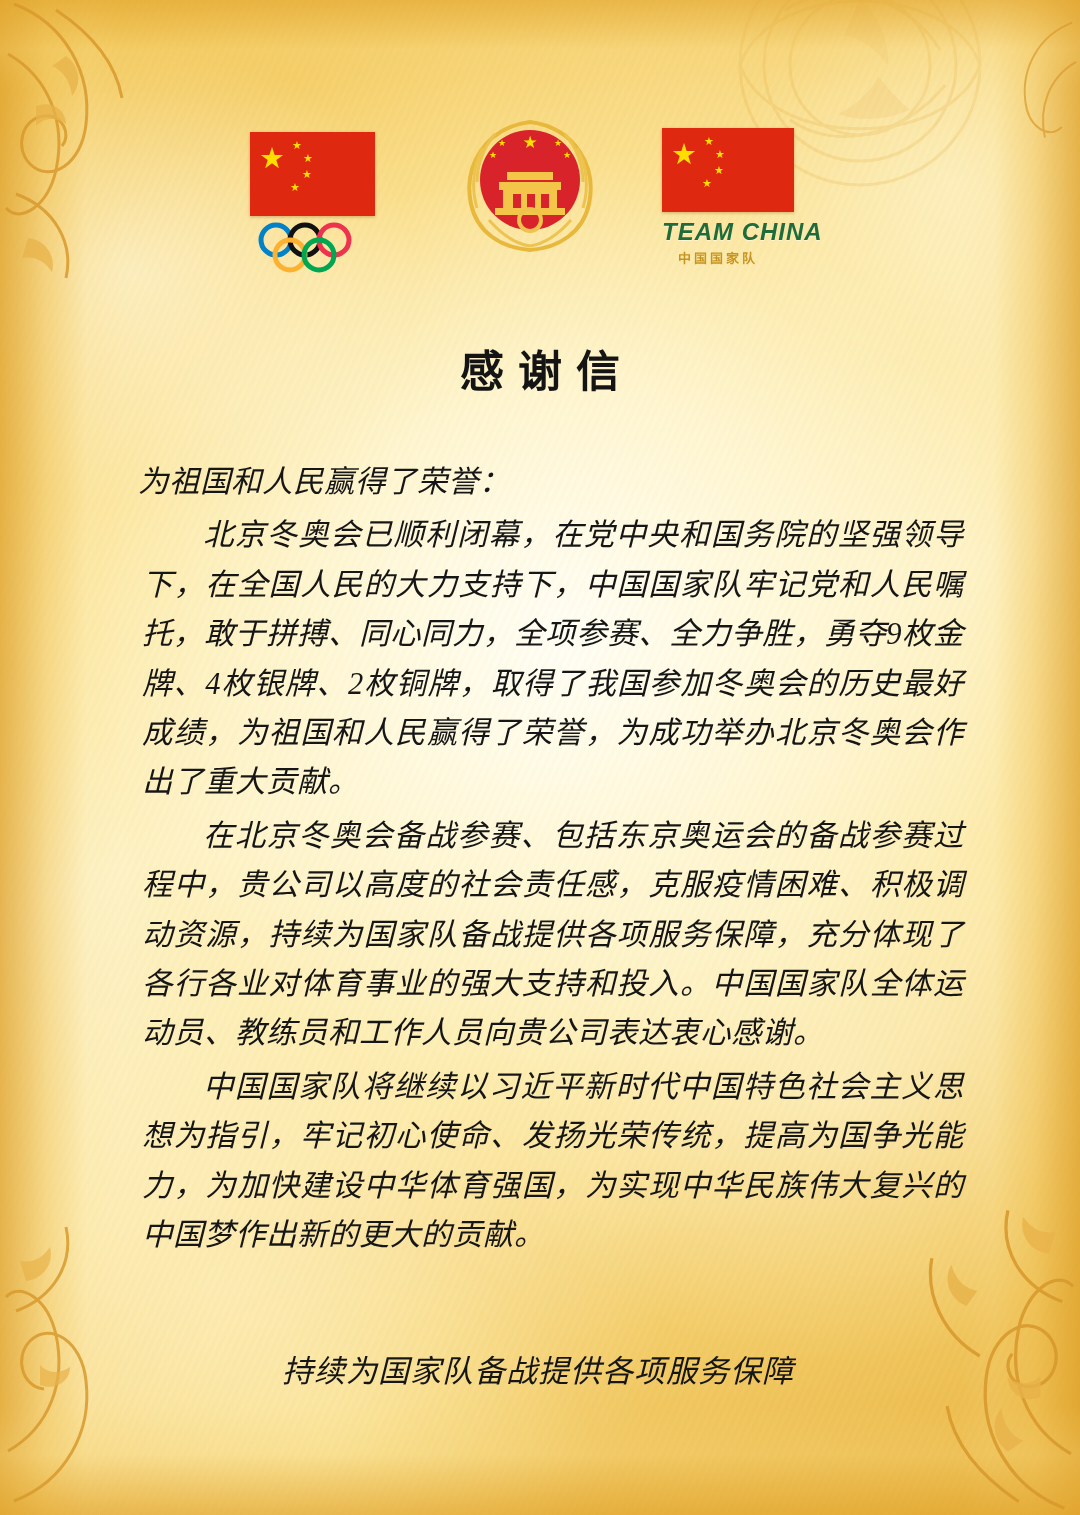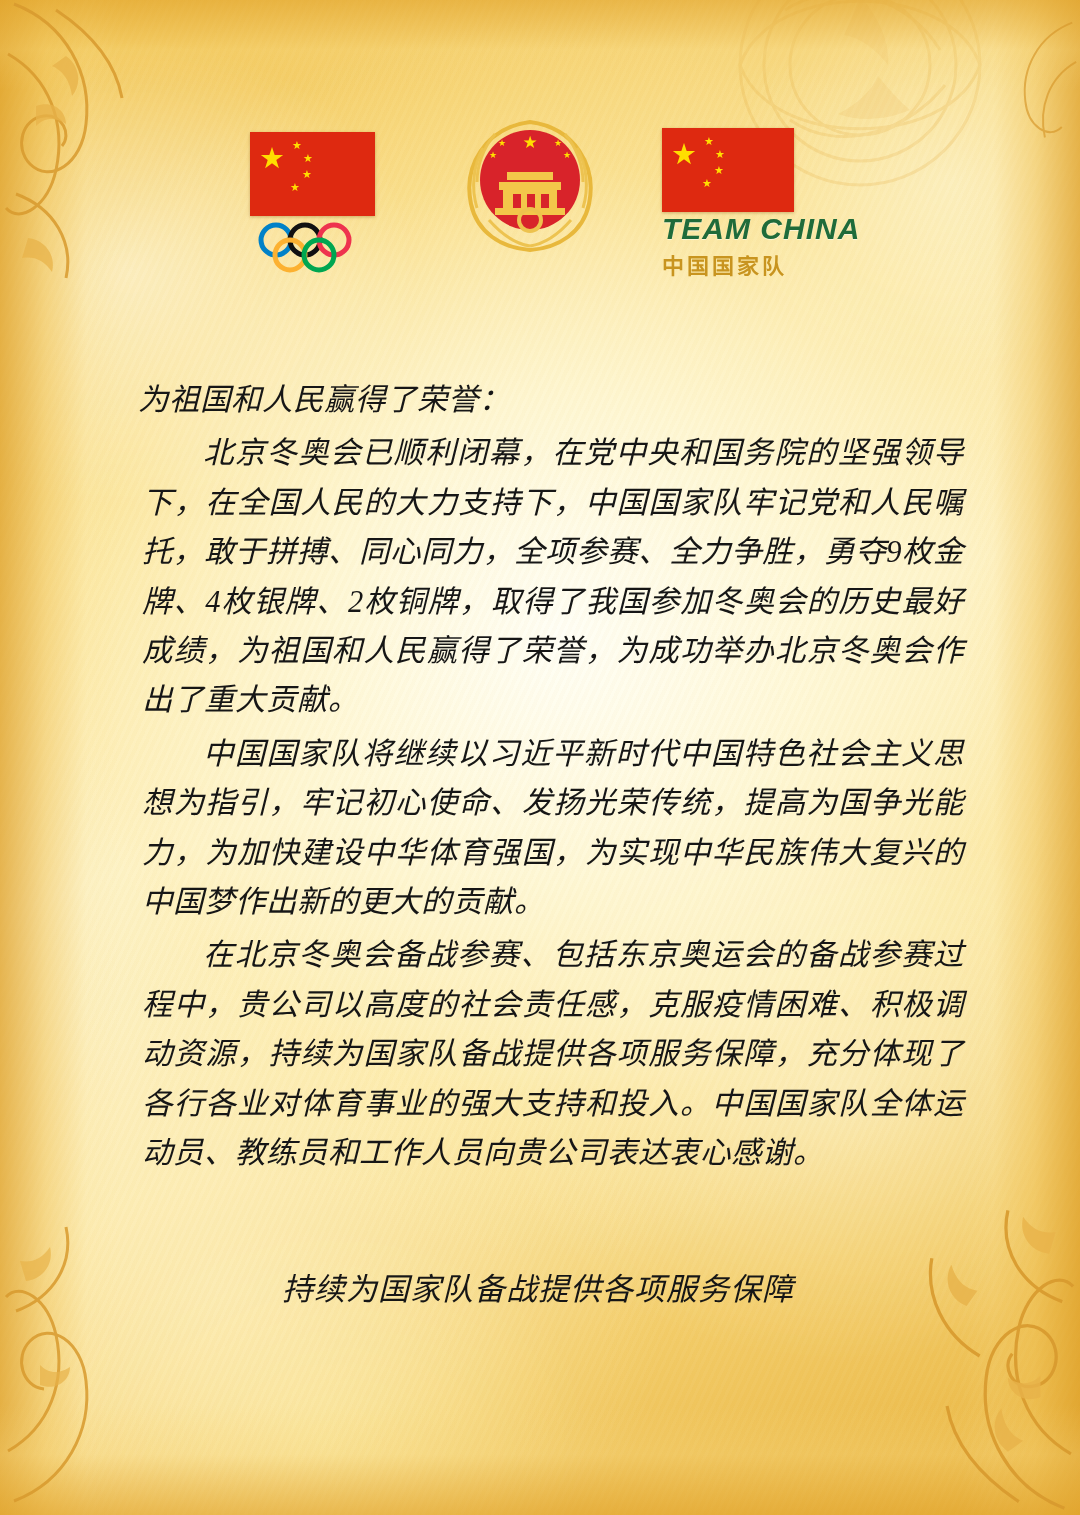--- a/index.html
+++ b/index.html
@@ -126,35 +126,36 @@
 
   
   .team-china { left: 662px; top: 20px; width: 180px; }
   .tc-flag {
     width: 132px; height: 84px;
     background: #de2910;
     position: relative;
     box-shadow: 0 1px 3px rgba(120,70,10,.35);
   }
   .tc-text {
+    margin-top: 6px;
     font-family: "Liberation Sans", sans-serif;
     font-weight: bold;
     font-style: italic;
-    font-size: 30px;
+    font-size: 24px;
     letter-spacing: 1px;
     color: #1f6b3a;
     text-shadow: 0 1px 0 rgba(255,255,255,.5);
     white-space: nowrap;
   }
   .tc-sub {
     margin-top: 2px;
-    margin-left: 0;
+    margin-left: 16px;
     font-family: "Liberation Sans", sans-serif;
     font-weight: bold;
-    font-size: 22px;
+    font-size: 13px;
     letter-spacing: 3px;
     color: #c8941f;
   }
 
   .letter-title {
     margin-top: 18px;
     text-align: center;
     font-family: "Liberation Serif", serif;
     font-weight: bold;
     font-size: 44px;
@@ -338,22 +339,23 @@
           <span class="star s1">★</span>
           <span class="star s2">★</span>
           <span class="star s3">★</span>
           <span class="star s4">★</span>
         </div>
         <div class="tc-text">TEAM CHINA</div>
         <div class="tc-sub">中国国家队</div>
       </div>
     </div>
 
+    <div class="letter-title">感谢信</div>
 
     <div class="letter-body">
       <p class="salutation">为祖国和人民赢得了荣誉：</p>
       <p class="para">北京冬奥会已顺利闭幕，在党中央和国务院的坚强领导下，在全国人民的大力支持下，中国国家队牢记党和人民嘱托，敢于拼搏、同心同力，全项参赛、全力争胜，勇夺9枚金牌、4枚银牌、2枚铜牌，取得了我国参加冬奥会的历史最好成绩，为祖国和人民赢得了荣誉，为成功举办北京冬奥会作出了重大贡献。</p>
+      <p class="para">在北京冬奥会备战参赛、包括东京奥运会的备战参赛过程中，贵公司以高度的社会责任感，克服疫情困难、积极调动资源，持续为国家队备战提供各项服务保障，充分体现了各行各业对体育事业的强大支持和投入。中国国家队全体运动员、教练员和工作人员向贵公司表达衷心感谢。</p>
       <p class="para">中国国家队将继续以习近平新时代中国特色社会主义思想为指引，牢记初心使命、发扬光荣传统，提高为国争光能力，为加快建设中华体育强国，为实现中华民族伟大复兴的中国梦作出新的更大的贡献。</p>
-      <p class="para">在北京冬奥会备战参赛、包括东京奥运会的备战参赛过程中，贵公司以高度的社会责任感，克服疫情困难、积极调动资源，持续为国家队备战提供各项服务保障，充分体现了各行各业对体育事业的强大支持和投入。中国国家队全体运动员、教练员和工作人员向贵公司表达衷心感谢。</p>
       <div class="signature">持续为国家队备战提供各项服务保障</div>
     </div>
   </div>
 </div>
 
 </body></html>

